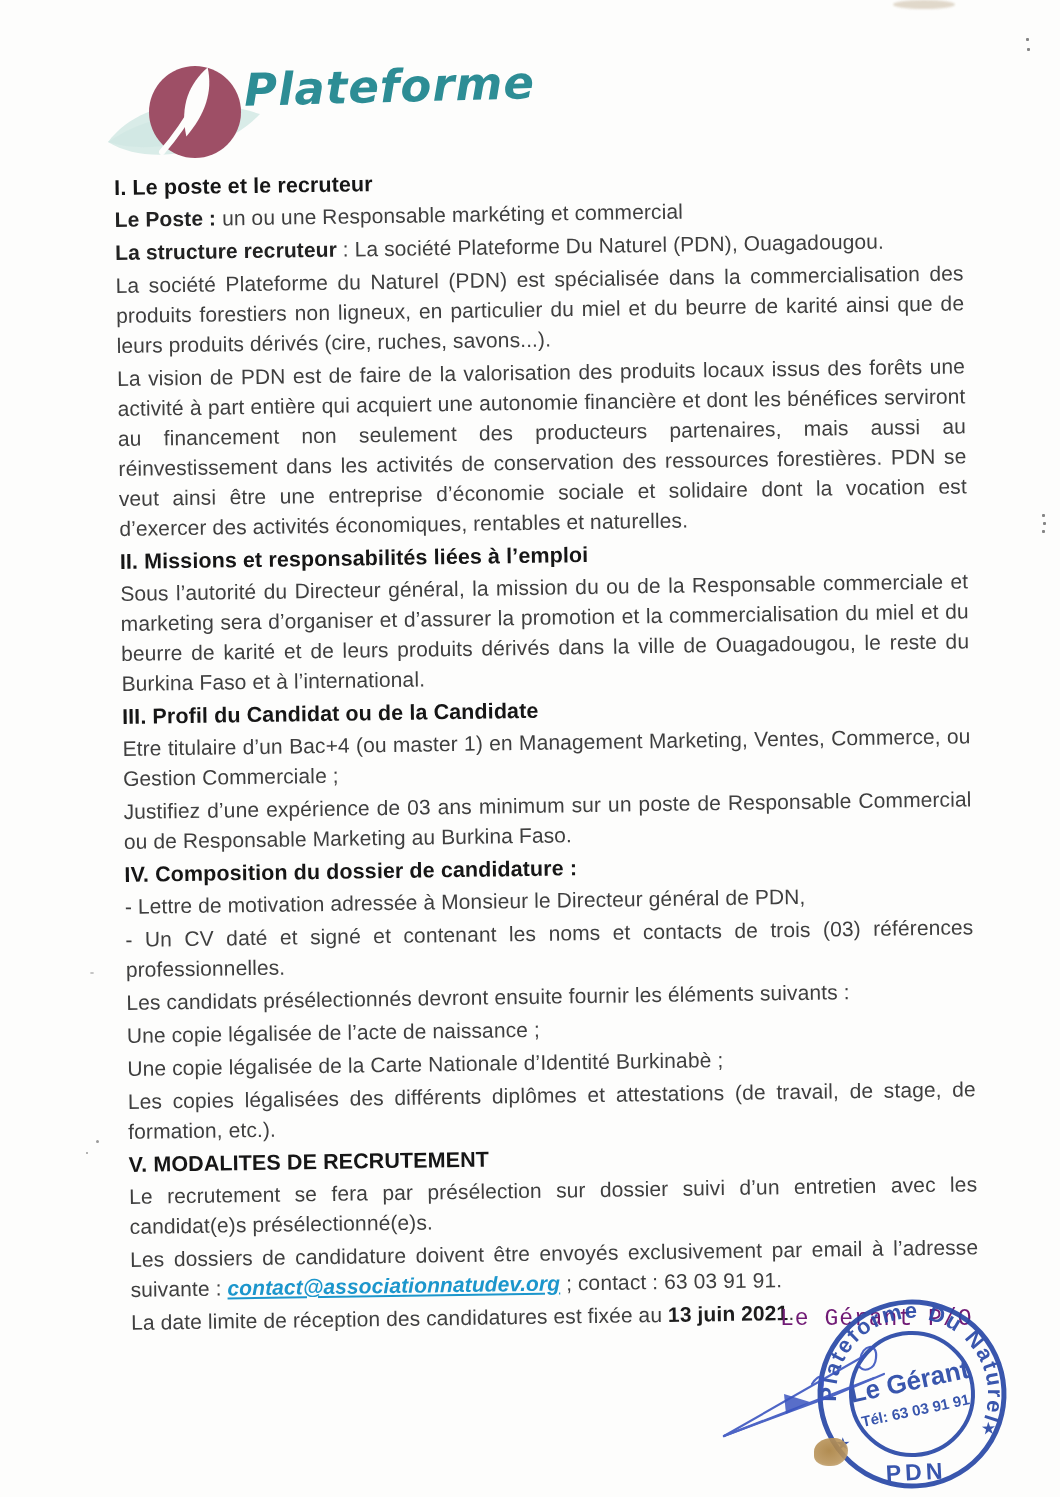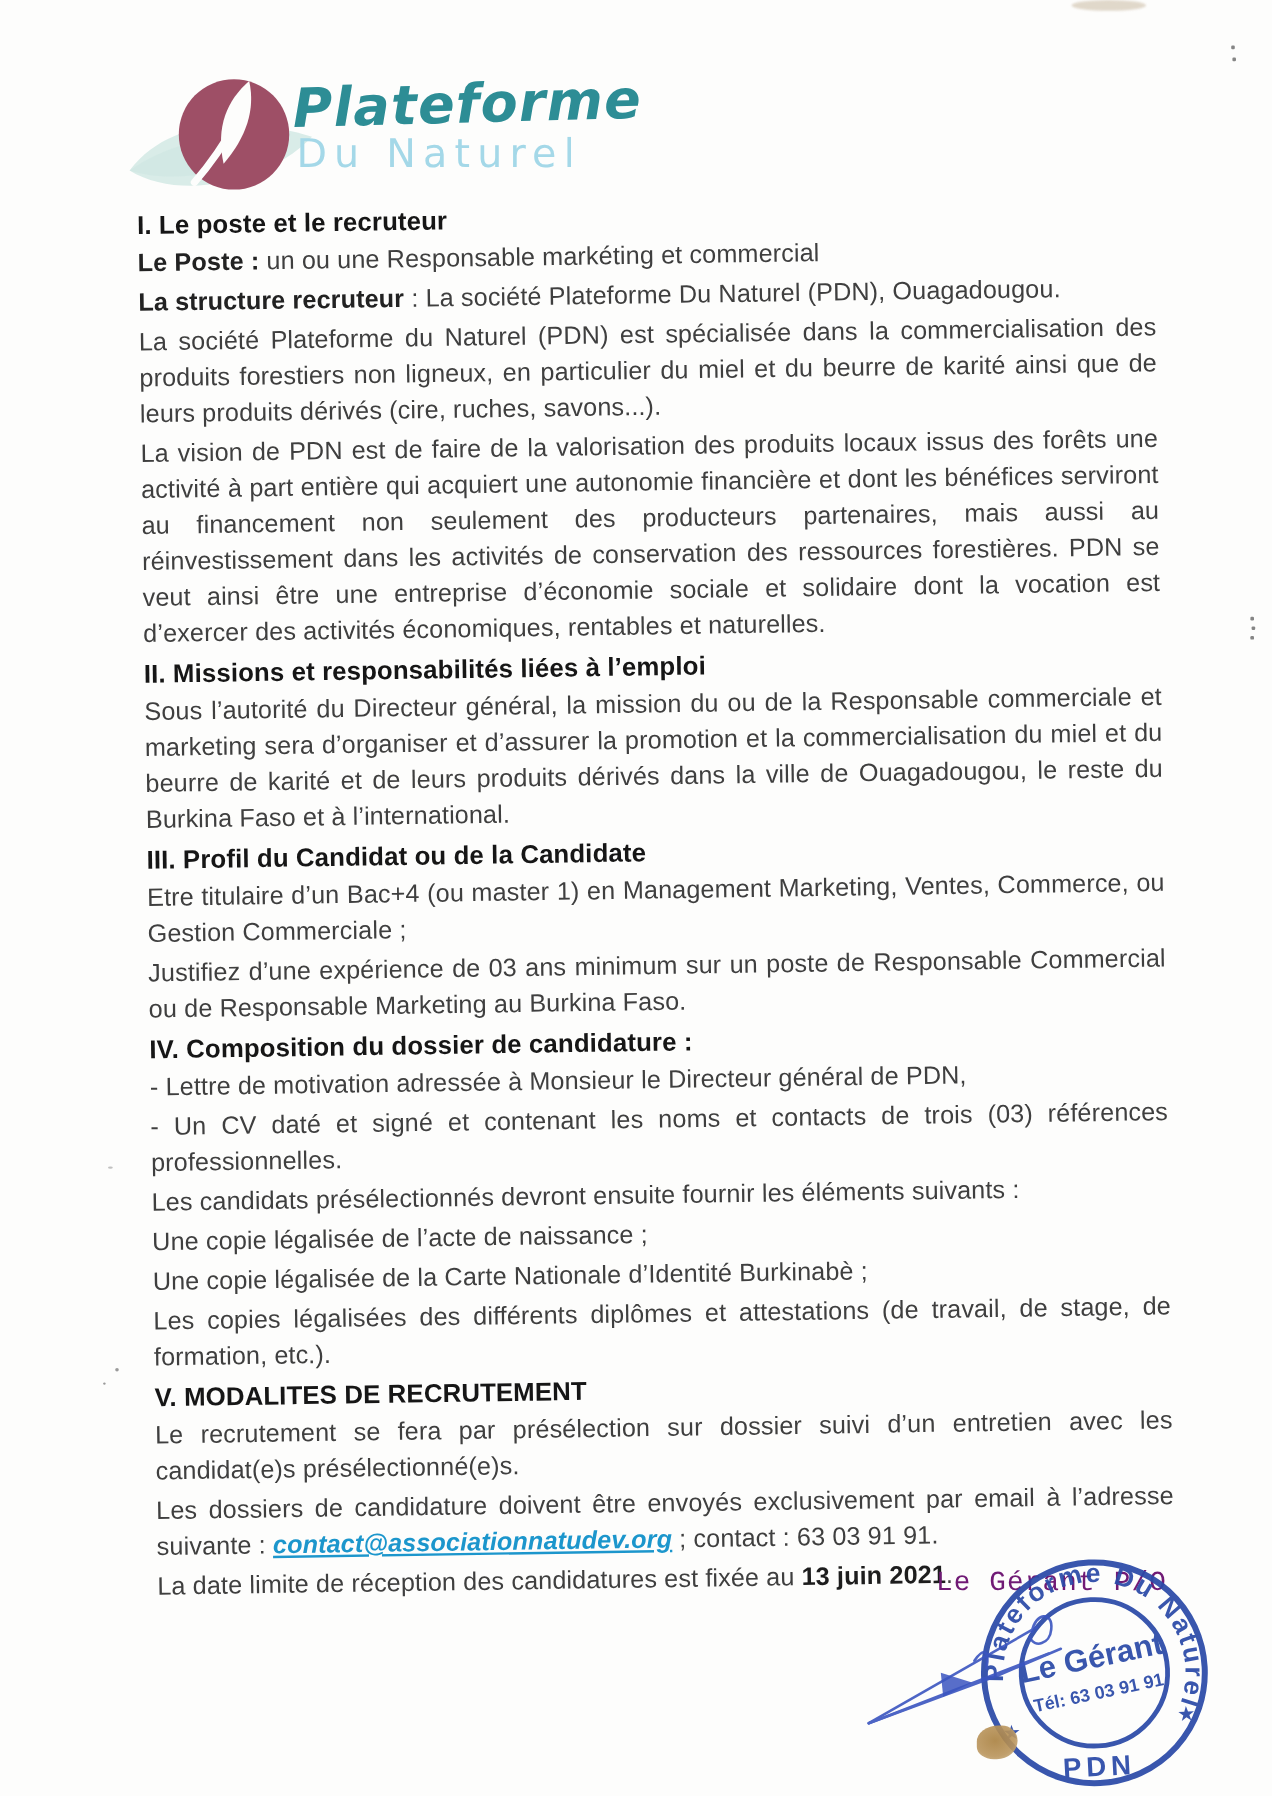--- a/index.html
+++ b/index.html
@@ -78,21 +78,20 @@
     <svg class="logo-mark" width="170" height="120" viewBox="0 0 170 120">
       <path d="M 6,90 C 36,50 96,42 158,62 C 122,100 48,116 6,90 Z" fill="#d9ece8"></path>
       <path d="M 6,90 C 40,66 90,56 140,60 C 110,88 50,104 6,90 Z" fill="#cfe7e2" opacity="0.7"></path>
       <circle cx="93" cy="60" r="46" fill="#9e4f66"></circle>
       <g transform="rotate(14 95 50)">
         <path d="M 97,14 C 83,34 79,58 93,86 C 106,60 108,36 97,14 Z" fill="#fdfdfc"></path>
       </g>
       <path d="M 60,100 C 74,84 86,66 96,48" stroke="#fdfdfc" stroke-width="6" fill="none" stroke-linecap="round"></path>
     </svg>
     <div class="logo-title">Plateforme</div>
-    <div class="logo-subtitle">Du Naturel</div>
   </div>
 
   <div class="doc-body">
 
     <h2>I. Le poste et le recruteur</h2>
     <p><span class="inline-bold">Le Poste :</span><span> un ou une Responsable markéting et commercial</span></p>
     <p><span class="inline-bold">La structure recruteur</span><span> : La société Plateforme Du Naturel (PDN), Ouagadougou.</span></p>
     <p>La société Plateforme du Naturel (PDN) est spécialisée dans la commercialisation des produits forestiers non ligneux, en particulier du miel et du beurre de karité ainsi que de leurs produits dérivés (cire, ruches, savons...).</p>
     <p>La vision de PDN est de faire de la valorisation des produits locaux issus des forêts une activité à part entière qui acquiert une autonomie financière et dont les bénéfices serviront au financement non seulement des producteurs partenaires, mais aussi au réinvestissement dans les activités de conservation des ressources forestières. PDN se veut ainsi être une entreprise d’économie sociale et solidaire dont la vocation est d’exercer des activités économiques, rentables et naturelles.</p>
 

